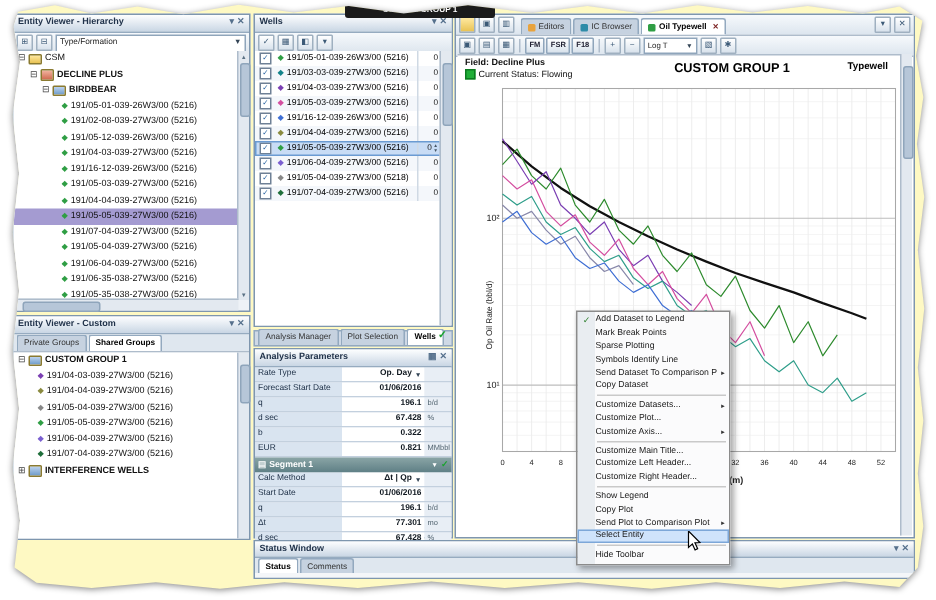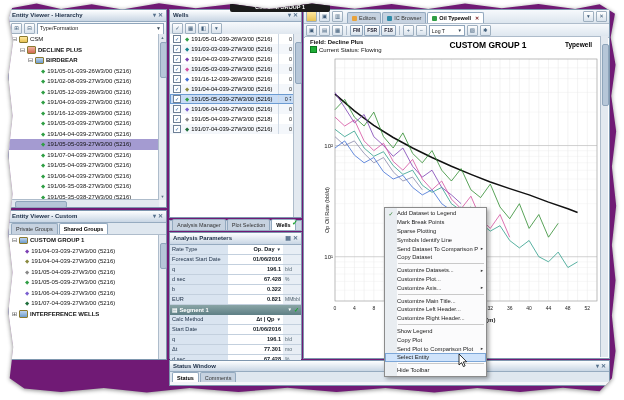--- a/index.html
+++ b/index.html
@@ -1,20 +1,20 @@
 <!DOCTYPE html>
 <html><head>
 <meta charset="utf-8">
 <style>
   html,body{margin:0;padding:0;background:#ffffff;}
   body{width:624px;height:400px;position:relative;font-family:"Liberation Sans",sans-serif;
        -webkit-font-smoothing:antialiased;overflow:hidden;}
   .page{position:absolute;inset:0;}
   .tornwrap{position:absolute;left:6px;top:2px;width:612px;height:392px;filter:drop-shadow(0 1px 2px #8a8a8a);}
-  .app{position:absolute;inset:0;background:#701a75;
+  .app{position:absolute;inset:0;background:#fef9c3;
     clip-path:polygon(1% 1.5%,5% .4%,9% 1.8%,14% .6%,19% 1.9%,25% .3%,31% 1.6%,37% .5%,43% 1.8%,50% .4%,
       57% 1.7%,63% .5%,69% 1.8%,75% .4%,81% 1.6%,87% .5%,93% 1.8%,97% .6%,99.5% 3%,98.8% 9%,99.6% 16%,
       98.9% 24%,99.7% 33%,99% 42%,99.7% 52%,99% 62%,99.6% 71%,99% 80%,99.6% 89%,99% 96%,97% 99.3%,
       91% 98.4%,84% 99.5%,77% 98.5%,70% 99.6%,62% 98.5%,54% 99.5%,46% 98.4%,38% 99.5%,30% 98.5%,
       23% 99.6%,16% 98.5%,9% 99.5%,3% 98.6%,.6% 96%,1.2% 88%,.4% 79%,1.1% 69%,.4% 59%,1.1% 49%,
       .4% 39%,1.1% 29%,.4% 19%,1.2% 10%,.5% 4%);}
   .blacktab{position:absolute;left:224px;top:0;width:100px;height:10px;background:#1b1b1b;color:#fff;
     font-size:5.5px;font-weight:bold;text-align:center;line-height:10px;z-index:60;border-radius:0 0 2px 2px;}
   .panel{position:absolute;border:1px solid #7e96ae;background:#eef2f7;box-sizing:border-box;}
   .ptitle{height:11px;background:linear-gradient(#fdfeff,#c9d6e4);border-bottom:1px solid #96abc0;

